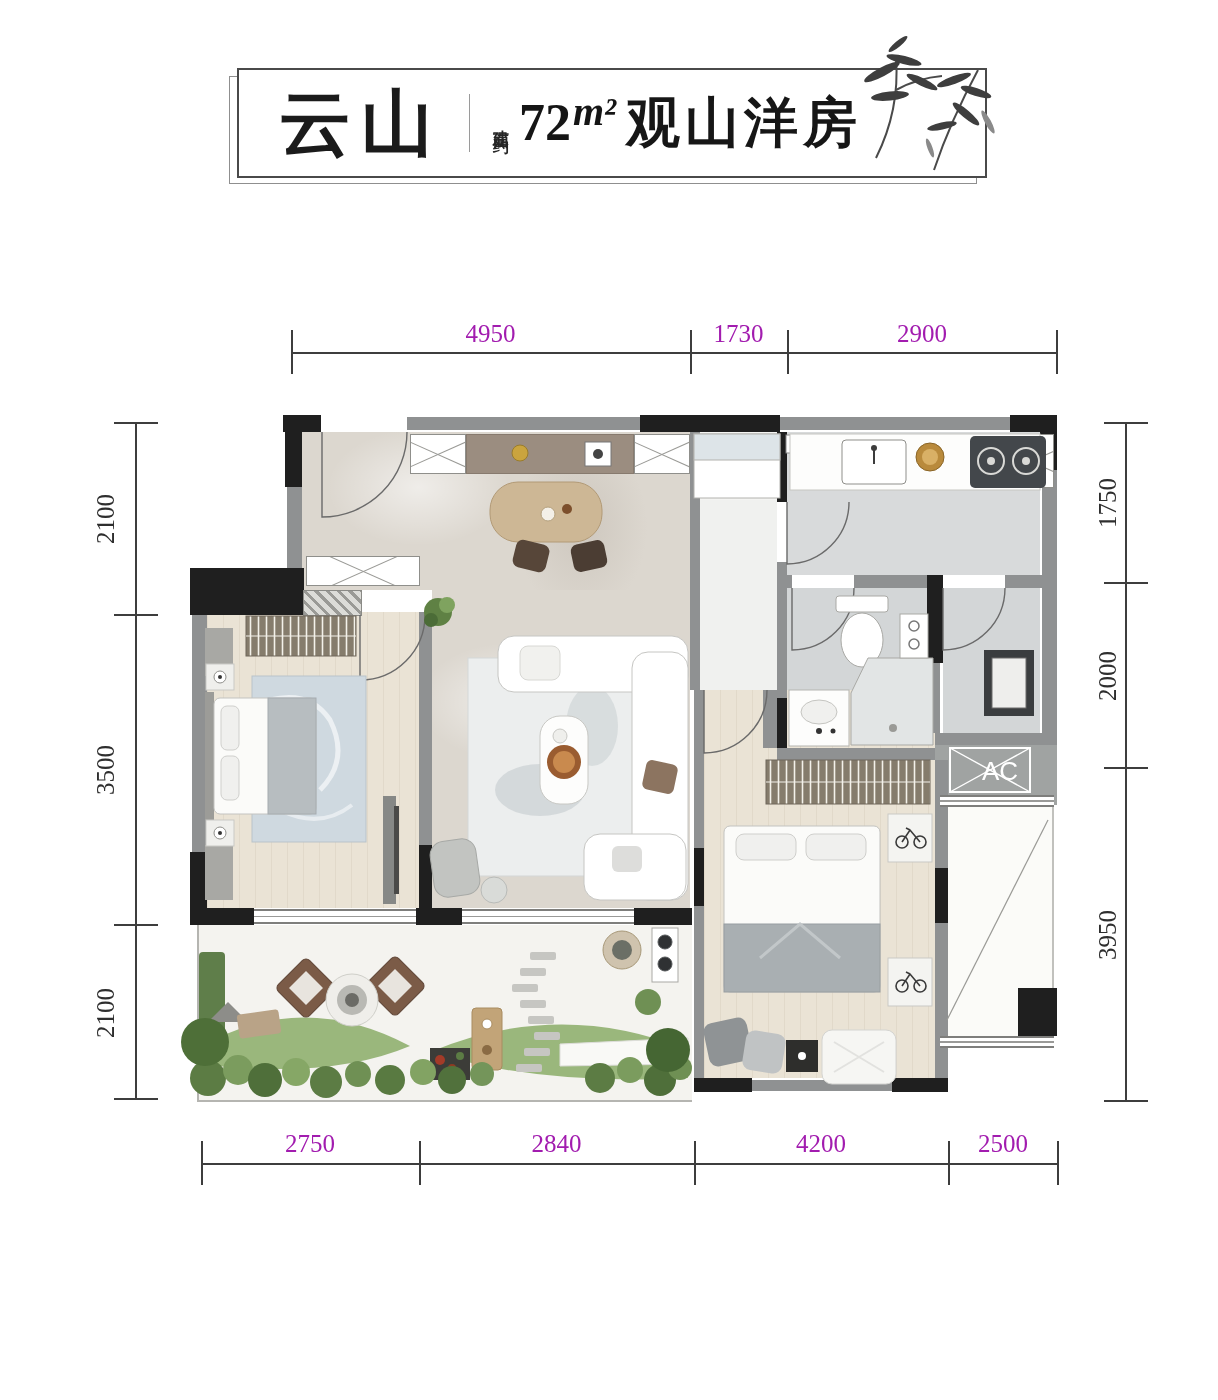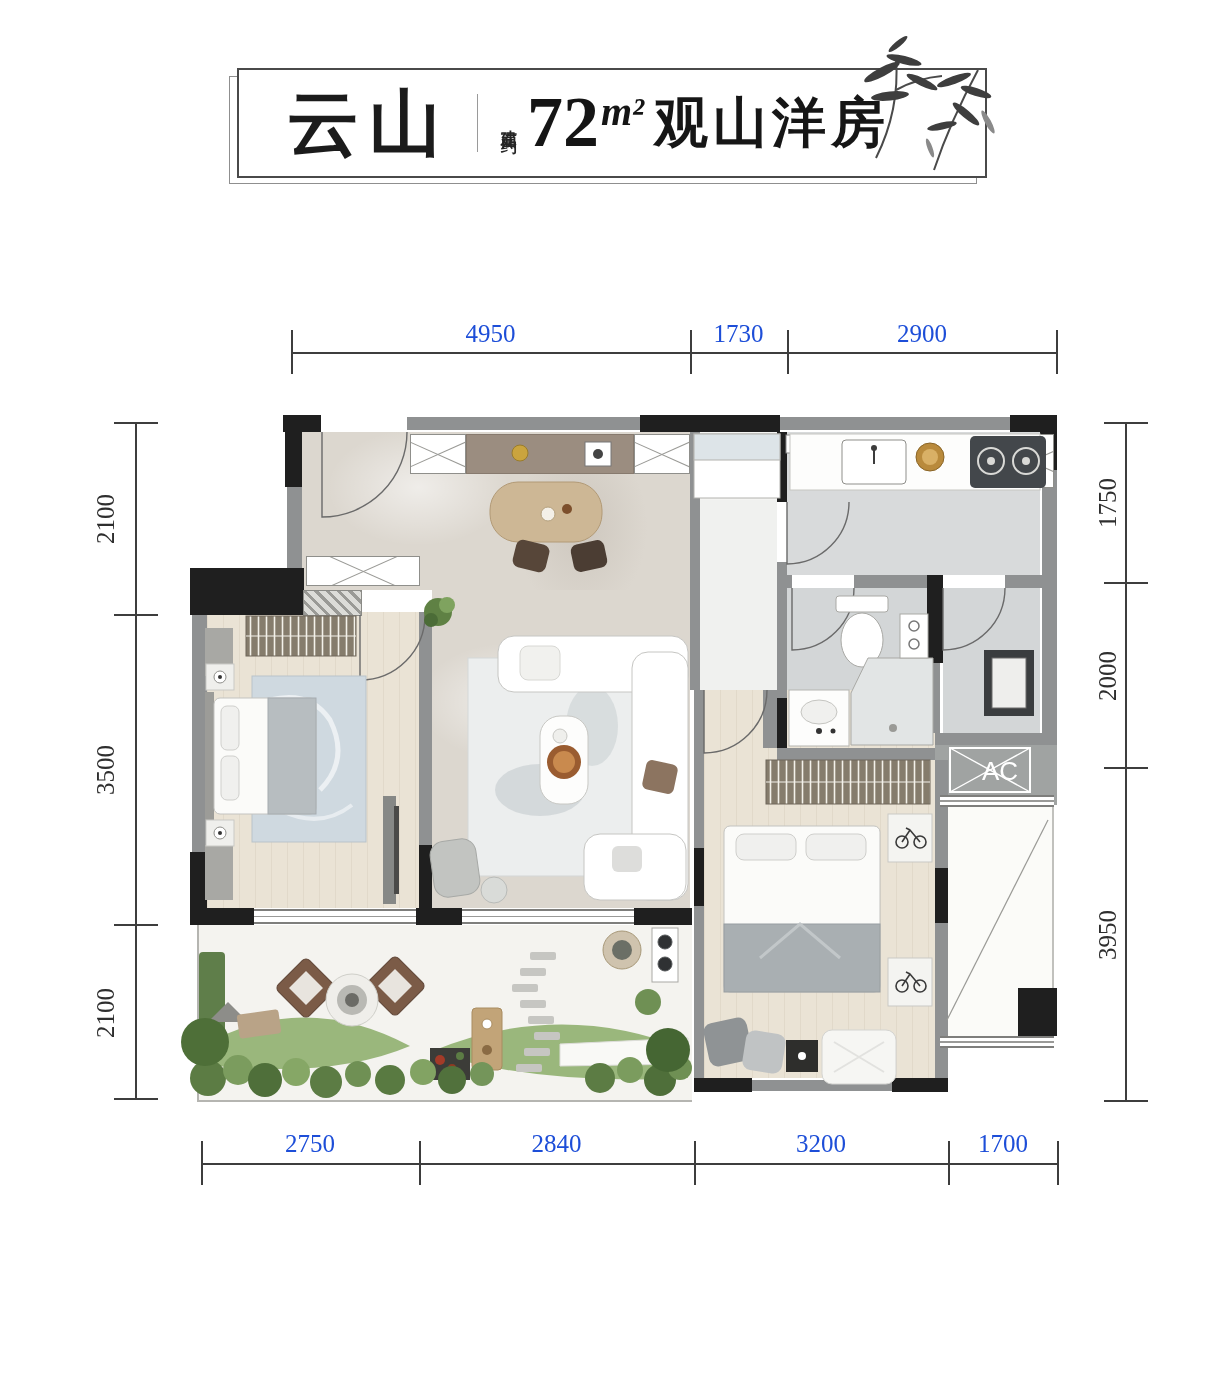--- a/index.html
+++ b/index.html
@@ -20,31 +20,31 @@
   .tile{background:#d8dadb;}
   .tile2{background:#d3d6d7;}
   .hall{background:#f0f1ef;}
   .balc{background:#fbfbf8;border:2px solid #c1c1bd;}
   .garden{background:#f4f3ef;border-left:2px solid #b5b5b1;border-bottom:2px solid #b5b5b1;}
   .acplat{background:#a0a3a2;}
   
   .dline{background:#3d3d3d;}
   .tkv{width:2px;height:44px;background:#3d3d3d;}
   .tkh{height:2px;width:44px;background:#3d3d3d;}
-  .dlab{font-family:"Liberation Serif",serif;font-size:25px;color:#1d4ed8;text-align:center;}
+  .dlab{font-family:"Liberation Serif",serif;font-size:25px;color:#a21caf;text-align:center;}
   .vwrap{display:flex;align-items:center;justify-content:center;}
   .vwrap span{transform:rotate(-90deg);font-family:"Liberation Serif",serif;font-size:25px;color:#2e2e2e;white-space:nowrap;}
   
   .hframe{left:237px;top:68px;width:746px;height:106px;border:2px solid #4a4a4a;background:#fff;z-index:3;}
   .hframe2{left:229px;top:76px;width:746px;height:106px;border:1px solid #8f8f8f;z-index:2;}
-  .hrow{position:absolute;left:40px;top:0;height:100%;display:flex;align-items:center;margin-left:8px;}
+  .hrow{position:absolute;left:40px;top:0;height:100%;display:flex;align-items:center;}
   .logo{font-size:72px;font-weight:900;letter-spacing:10px;color:#1b1b1b;line-height:1;}
   .hdiv{width:1px;height:58px;background:#9a9a9a;margin:0 20px 0 26px;}
   .vlabel{writing-mode:vertical-rl;font-size:16px;font-weight:700;letter-spacing:4px;color:#262626;margin-right:8px;}
-  .num{font-family:"Liberation Serif",serif;font-size:72px;font-weight:700;color:#151515;line-height:.85;}
+  .num{font-family:"Liberation Serif",serif;font-size:52px;font-weight:700;color:#151515;line-height:.85;}
   .unit{font-family:"Liberation Serif",serif;font-style:italic;font-size:40px;font-weight:700;color:#151515;
         align-self:center;position:relative;top:-12px;margin:0 10px 0 2px;}
   .htitle{font-family:"Liberation Serif",serif;font-size:54px;font-weight:700;letter-spacing:5px;color:#161616;}
   .sub{left:0;right:0;top:198px;text-align:center;letter-spacing:17px;text-indent:17px;
        font-size:19px;color:#8d8d8d;}
   
   .xcab{background:#fff;border:1.5px solid #8f8f8b;box-sizing:border-box;overflow:hidden;}
   .xcab:before,.xcab:after{content:"";position:absolute;left:-20%;top:50%;width:140%;height:1px;background:#9a9a96;}
   .xcab:before{transform:rotate(24deg);}
   .xcab:after{transform:rotate(-24deg);}
@@ -101,22 +101,22 @@
 
   <div>
     <div class="a dline" style="left:201px;top:1163px;width:857px;height:2px;"></div>
     <div class="a tkv" style="left:201px;top:1141px;"></div>
     <div class="a tkv" style="left:419px;top:1141px;"></div>
     <div class="a tkv" style="left:694px;top:1141px;"></div>
     <div class="a tkv" style="left:948px;top:1141px;"></div>
     <div class="a tkv" style="left:1057px;top:1141px;"></div>
     <div class="a dlab" style="left:201px;top:1130px;width:218px;text-align:center;">2750</div>
     <div class="a dlab" style="left:419px;top:1130px;width:275px;">2840</div>
-    <div class="a dlab" style="left:694px;top:1130px;width:254px;">3200</div>
-    <div class="a dlab" style="left:948px;top:1130px;width:110px;">1700</div>
+    <div class="a dlab" style="left:694px;top:1130px;width:254px;">4200</div>
+    <div class="a dlab" style="left:948px;top:1130px;width:110px;">2500</div>
   </div>
 
   <div>
     <div class="a dline" style="left:135px;top:422px;width:2px;height:678px;"></div>
     <div class="a tkh" style="left:114px;top:422px;"></div>
     <div class="a tkh" style="left:114px;top:614px;"></div>
     <div class="a tkh" style="left:114px;top:924px;"></div>
     <div class="a tkh" style="left:114px;top:1098px;"></div>
     <div class="a vwrap" style="left:84px;top:422px;width:44px;height:193px;">
         <span>2100</span>

